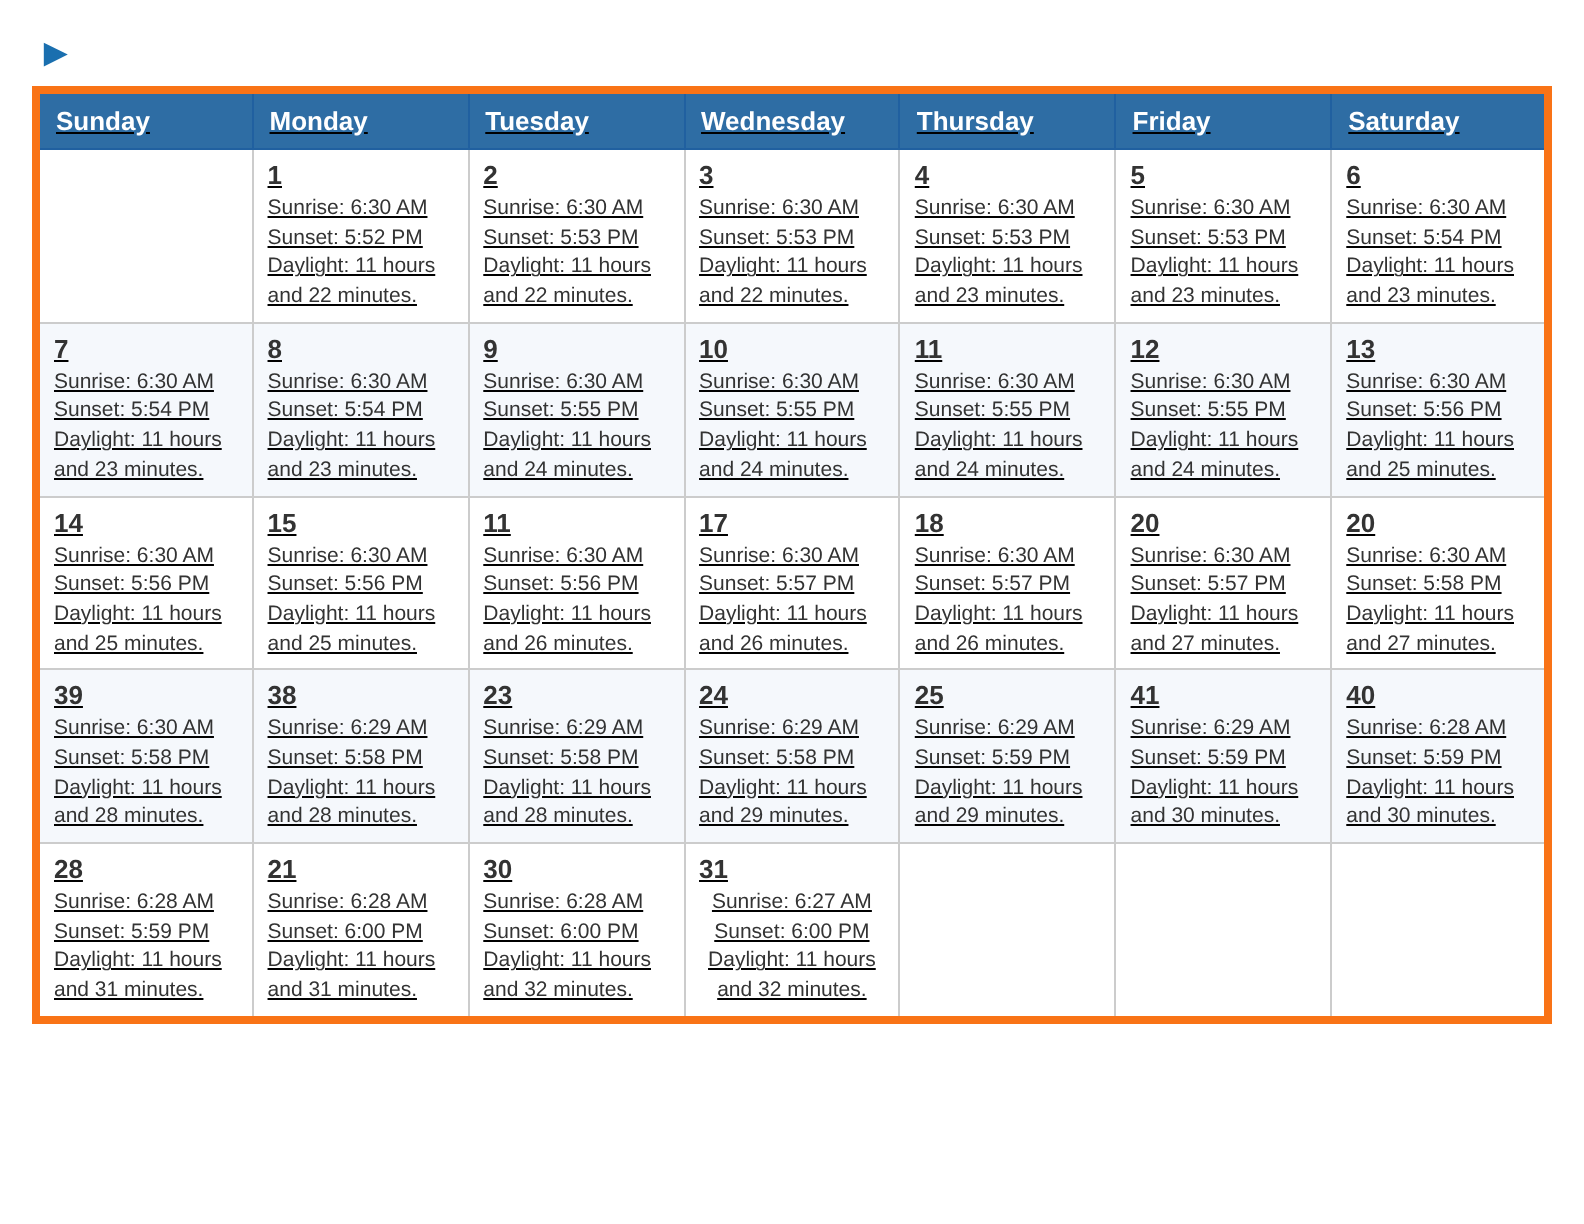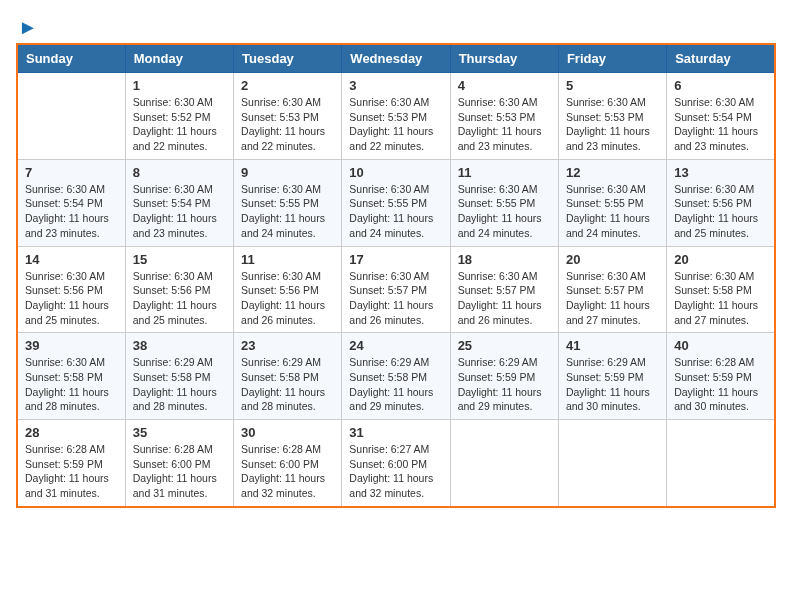--- a/index.html
+++ b/index.html
@@ -29,21 +29,22 @@
       color: #333;
       font-weight: normal;
     }
     .location {
       font-size: 14px;
       color: #555;
     }
     table {
       width: 100%;
       border-collapse: collapse;
-      border: 2px solid #f97316;
+      border: 4px solid #f97316;
+      text-decoration: underline;
     }
     thead tr th {
       background-color: #2e6da4;
       color: #fff;
       font-size: 13px;
       font-weight: bold;
       padding: 6px 8px;
       text-align: left;
       border: 1px solid #2060a0;
     }
@@ -309,36 +310,36 @@
       </tr>
       <tr>
         <td>
           <span class="day-number">28</span>
           <div class="cell-info" style="white-space: pre-line;">Sunrise: 6:28 AM
 Sunset: 5:59 PM
 Daylight: 11 hours
 and 31 minutes.</div>
         </td>
         <td>
-          <span class="day-number">35</span>
+          <span class="day-number">21</span>
           <div class="cell-info" style="white-space: pre-line;">Sunrise: 6:28 AM
 Sunset: 6:00 PM
 Daylight: 11 hours
 and 31 minutes.</div>
         </td>
         <td>
           <span class="day-number">30</span>
           <div class="cell-info" style="white-space: pre-line;">Sunrise: 6:28 AM
 Sunset: 6:00 PM
 Daylight: 11 hours
 and 32 minutes.</div>
         </td>
         <td>
           <span class="day-number">31</span>
-          <div class="cell-info" style="white-space: pre-line;">Sunrise: 6:27 AM
+          <div class="cell-info" style="white-space: pre-line; text-align: center;">Sunrise: 6:27 AM
 Sunset: 6:00 PM
 Daylight: 11 hours
 and 32 minutes.</div>
         </td>
         <td class="empty-cell"></td>
         <td class="empty-cell"></td>
         <td class="empty-cell"></td>
       </tr>
     </tbody>
 </table>

